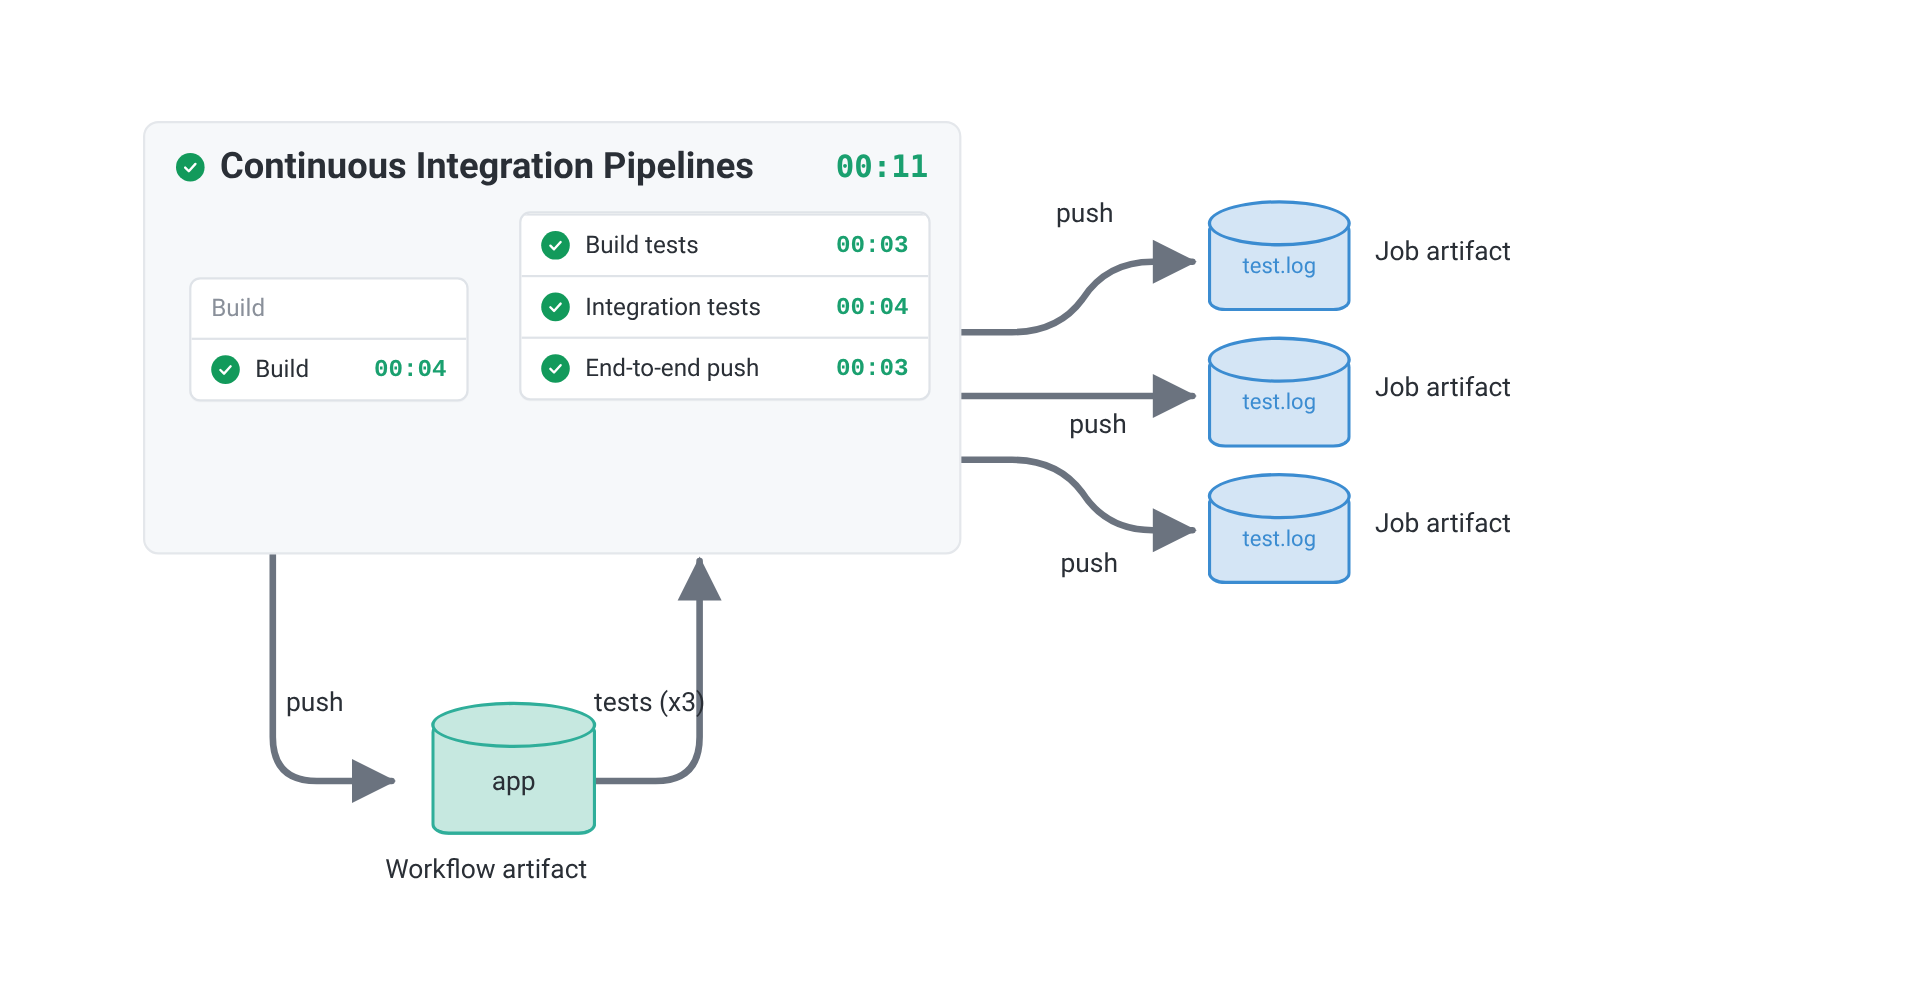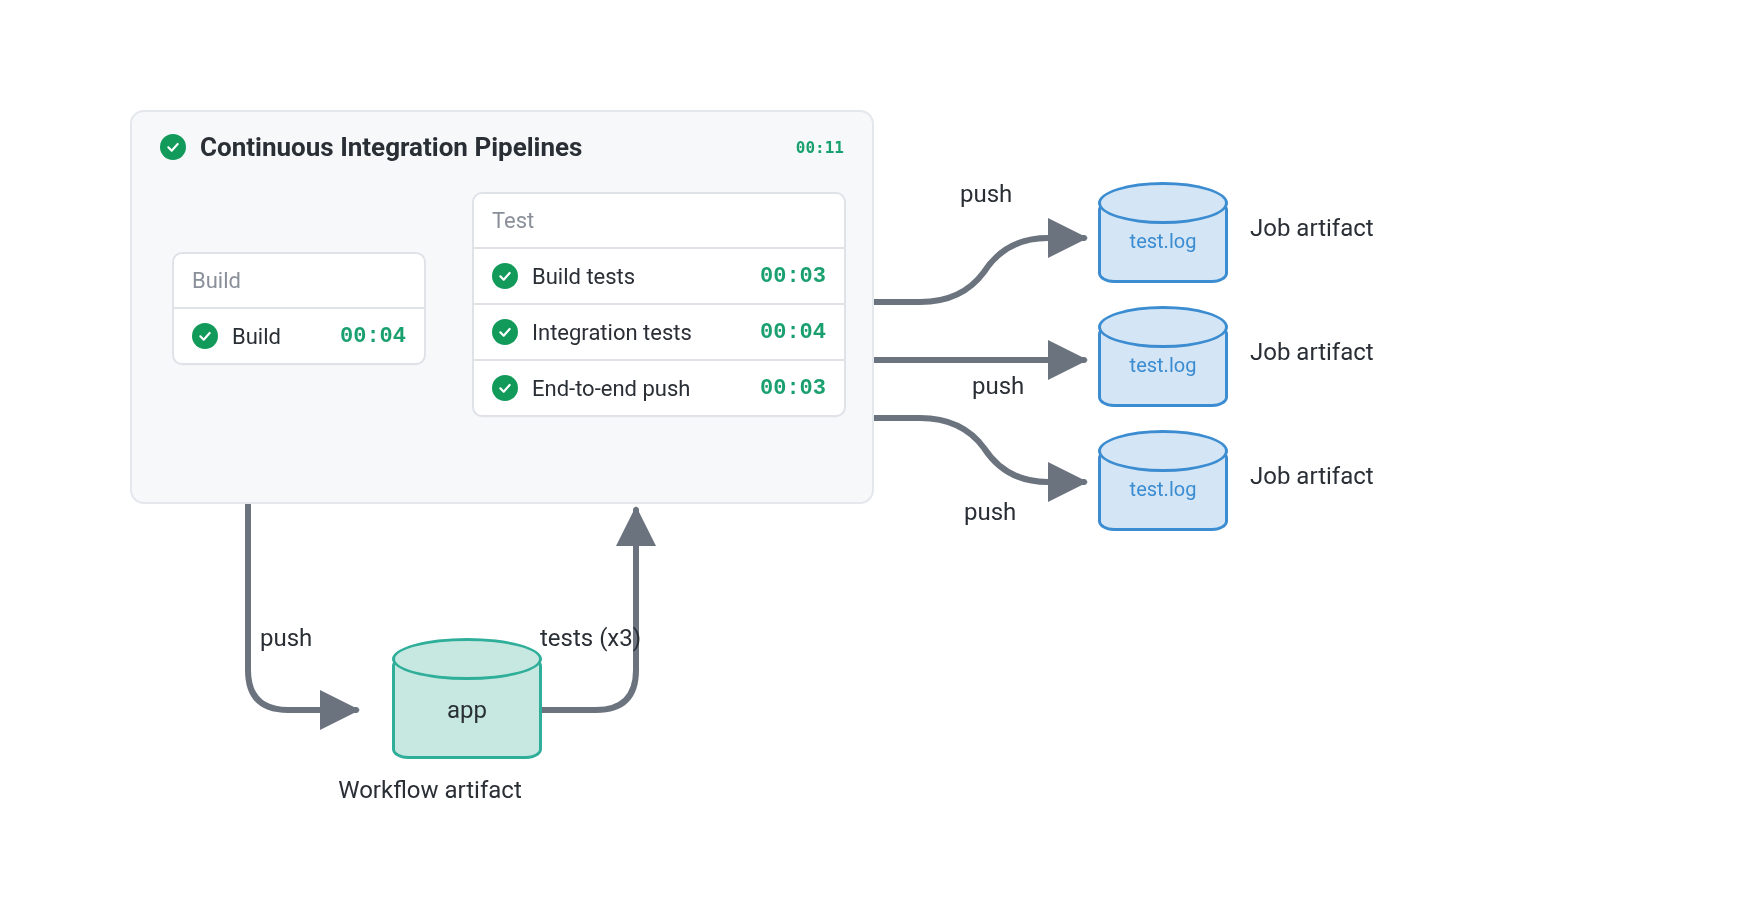--- a/index.html
+++ b/index.html
@@ -27,22 +27,22 @@
   
   .panel{
     position:absolute; left:130px; top:110px; width:740px; height:390px;
     background:var(--panel-bg); border:2px solid var(--panel-border); border-radius:14px;
   }
   .panel-header{
     display:flex; align-items:center; justify-content:space-between;
     padding:20px 28px 8px 28px;
   }
   .panel-title-wrap{display:flex; align-items:center; gap:14px;}
-  .panel-title{font-size:26px; font-weight:700;}
-  .panel-time{font-family:var(--mono); color:var(--green-text); font-size:16px; font-weight:600;}
+  .panel-title{font-size:33px; font-weight:700;}
+  .panel-time{font-family:var(--mono); color:var(--green-text); font-size:28px; font-weight:600;}
 
   
   .check{
     display:inline-flex; align-items:center; justify-content:center;
     width:26px; height:26px; border-radius:50%;
     background:var(--green); flex:0 0 auto;
   }
   .check svg{width:16px;height:16px;}
 
   
@@ -141,21 +141,20 @@
                 <path d="M5 12.5 L10 17.5 L19 7.5" stroke="#fff" stroke-width="3.2" fill="none" stroke-linecap="round" stroke-linejoin="round"></path>
               </svg>
           </span>
           <span class="label">Build</span>
           <span class="time">00:04</span>
         </div>
       </div>
     </div>
 
     <div class="card test">
-      <div class="card-title">Test</div>
       <div class="rows">
         <div class="row">
           <span class="check">
               <svg viewBox="0 0 24 24">
                 <path d="M5 12.5 L10 17.5 L19 7.5" stroke="#fff" stroke-width="3.2" fill="none" stroke-linecap="round" stroke-linejoin="round"></path>
               </svg>
             </span>
           <span class="label">Build tests</span>
           <span class="time">00:03</span>
         </div>
@@ -178,21 +177,21 @@
           <span class="time">00:03</span>
         </div>
       </div>
     </div>
   </div>
 
   <div class="cyl teal" style="left:392px; top:656px;">
     <div class="top"></div>
     <div class="caption">app</div>
   </div>
-  <div class="wf-label" style="left:320px; top:776px; width:220px;text-align:center;">Workflow artifact</div>
+  <div class="wf-label" style="left:332px; top:776px; width:220px;text-align:center;">Workflow artifact</div>
   <div class="label-text" style="left:260px; top:624px;">push</div>
   <div class="label-text" style="left:540px; top:624px;">tests (x3)</div>
 
   <div class="cyl blue" style="left:1098px; top:200px;">
     <div class="top"></div>
     <div class="caption">test.log</div>
   </div>
   <div class="label-text" style="left:1250px; top:214px;">Job artifact</div>
   <div class="label-text label-arrow" style="left:960px; top:180px;">push</div>
 

